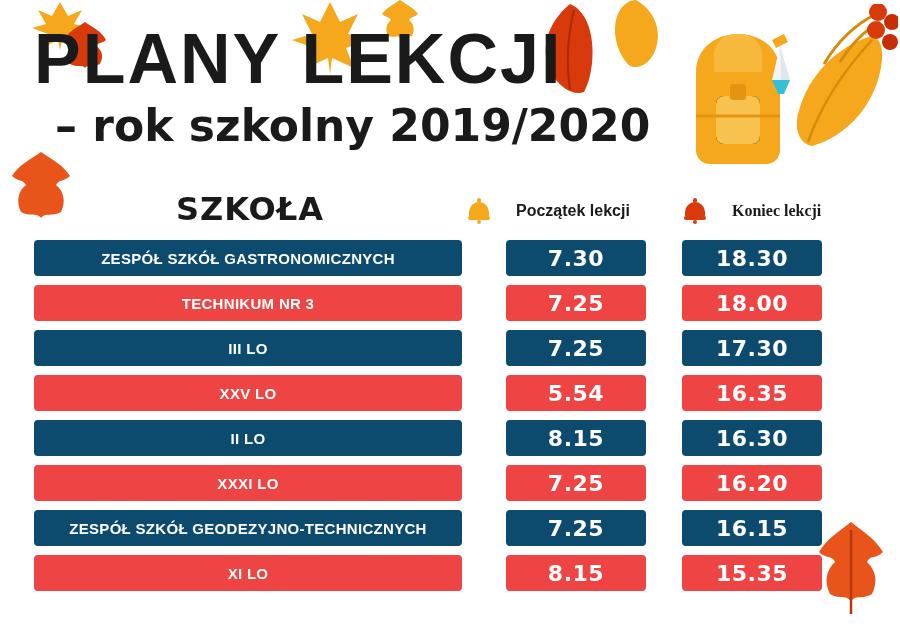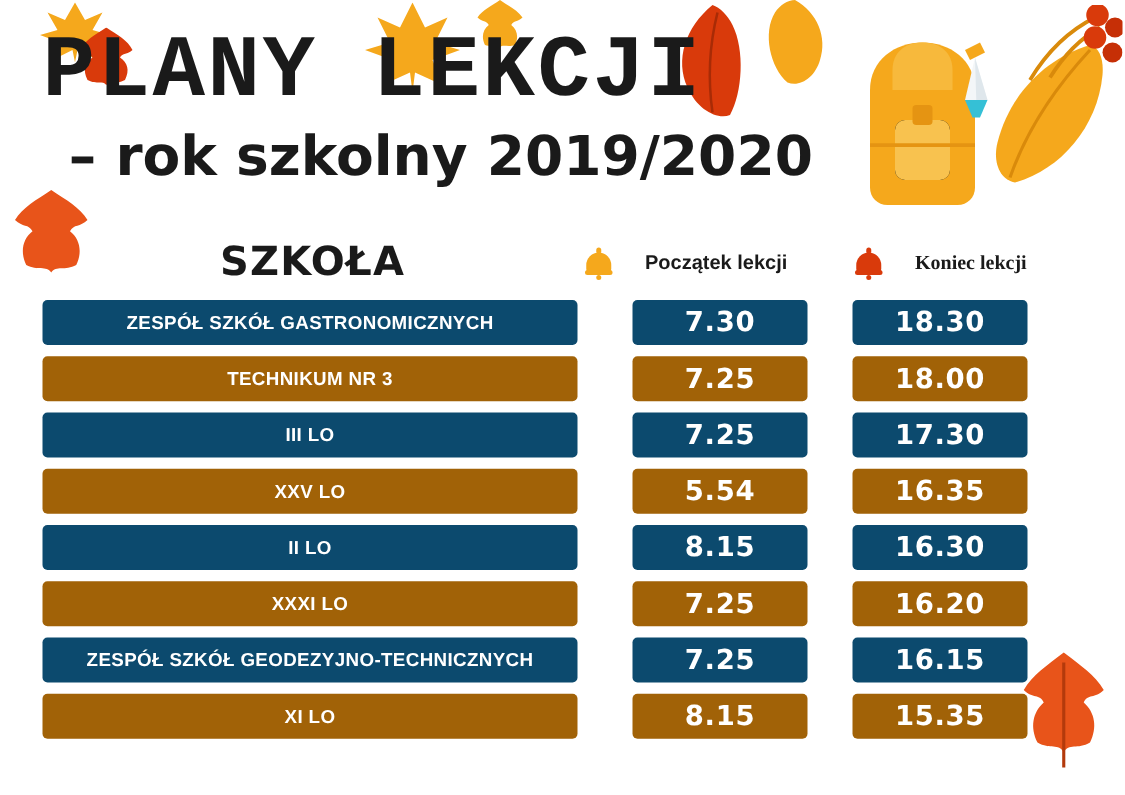--- a/index.html
+++ b/index.html
@@ -13,21 +13,21 @@
     position: relative;
   }
   #stage { position:relative; width:900px; height:636px; overflow:hidden; }
 
   
   .leaf { position:absolute; pointer-events:none; }
 
   
   .title-block { position:absolute; left:34px; top:24px; z-index:5; }
   .main-title {
-    font-family: Liberation Mono, monospace;
+    font-family: Liberation Sans, sans-serif;
     font-weight: bold;
     font-size: 70px;
     letter-spacing: 2px;
     color: #1a1a1a;
     line-height: 1.0;
     white-space: nowrap;
   }
   .sub-title {
     font-family: "DejaVu Sans", sans-serif;
     font-weight: bold;
@@ -79,21 +79,21 @@
     font-family:"Liberation Sans", sans-serif; font-weight:bold;
   }
   .cell.school { width:428px; font-size:15px; letter-spacing:0.3px; }
   .cell.time {
     width:140px; font-size:22px;
     font-family:"DejaVu Sans", sans-serif; font-weight:bold; letter-spacing:0.5px;
   }
   .gap-a { width:44px; }
   .gap-b { width:36px; }
   .odd  .cell { background:#0c4a6e; }
-  .even .cell { background:#a16207; }
+  .even .cell { background:#ef4444; }
 </style>
 </head>
 <body>
 
 <div id="stage">
 
   <svg class="leaf" style="left:30px;top:0px;" width="60" height="50" viewBox="0 0 60 50">
     <path d="M30 2 L38 16 L52 10 L44 24 L58 28 L42 34 L48 48 L32 40 L30 50 L28 40 L12 48 L18 34 L2 28 L16 24 L8 10 L22 16 Z" fill="#f5a81c"></path>
   </svg>
 

